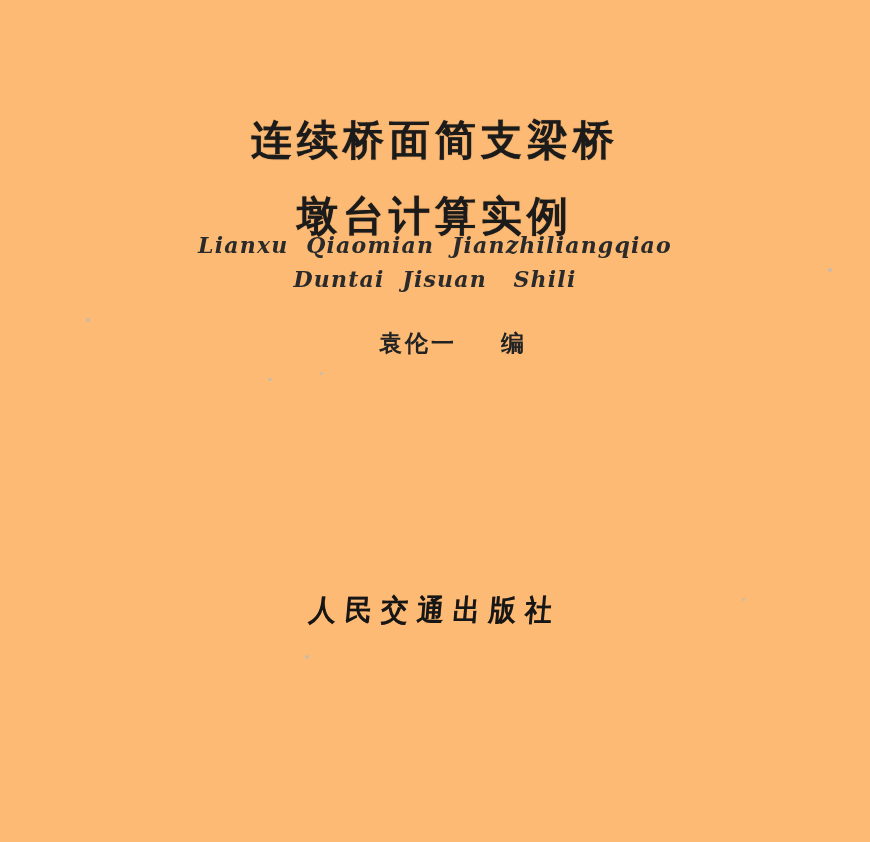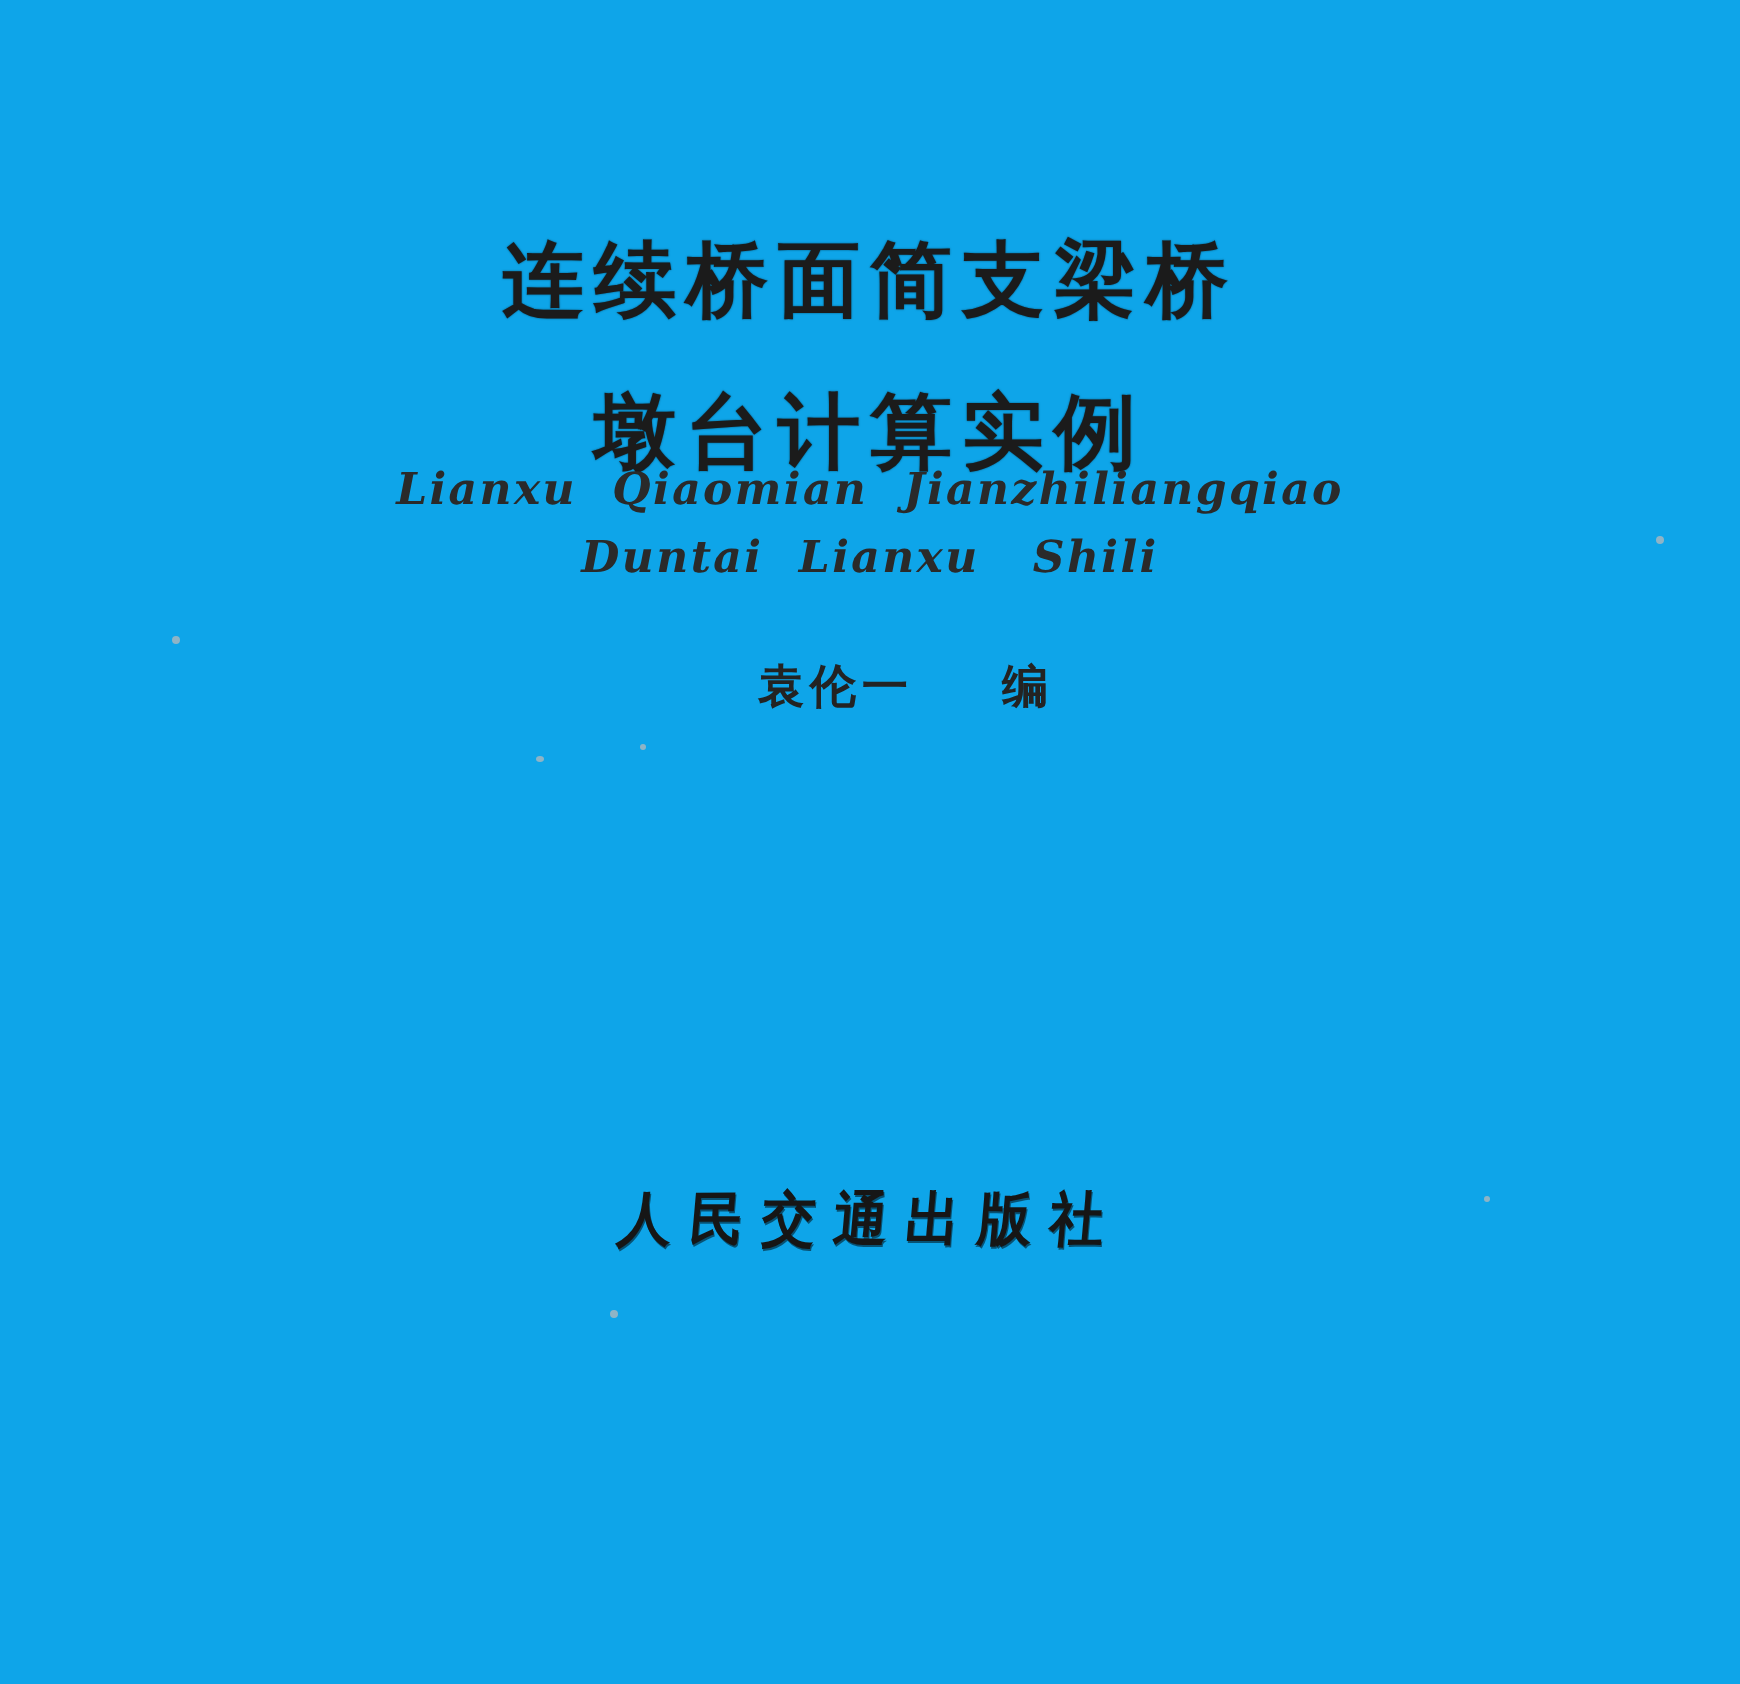--- a/index.html
+++ b/index.html
@@ -13,21 +13,21 @@
     font-family: "Liberation Serif", serif;
     overflow: hidden;
     position: relative;
   }
 
   
   .page {
     position: relative;
     width: 870px;
     height: 842px;
-    background: #0ea5e9;
+    background: #fdba74;
   }
 
   
   .speck {
     position: absolute;
     background: #b9b9b9;
     border-radius: 50%;
     opacity: 0.75;
   }
 
@@ -117,21 +117,21 @@
   <div class="speck" style="left:305px; top:655px; width:4px; height:4px;"></div>
   <div class="speck" style="left:742px; top:598px; width:3px; height:3px;"></div>
 
   <div class="title-block">
     <div class="cn-title">连续桥面简支梁桥</div>
     <div class="cn-title line2">墩台计算实例</div>
   </div>
 
   <div class="pinyin-block">
     <div class="pinyin">Lianxu  Qiaomian  Jianzhiliangqiao</div>
-    <div class="pinyin">Duntai  Lianxu   Shili</div>
+    <div class="pinyin">Duntai  Jisuan   Shili</div>
   </div>
 
   <div class="author-block">
     <span class="author">袁伦一    编</span>
   </div>
 
   <div class="publisher-block">
     <span class="publisher">人民交通出版社</span>
   </div>
 

